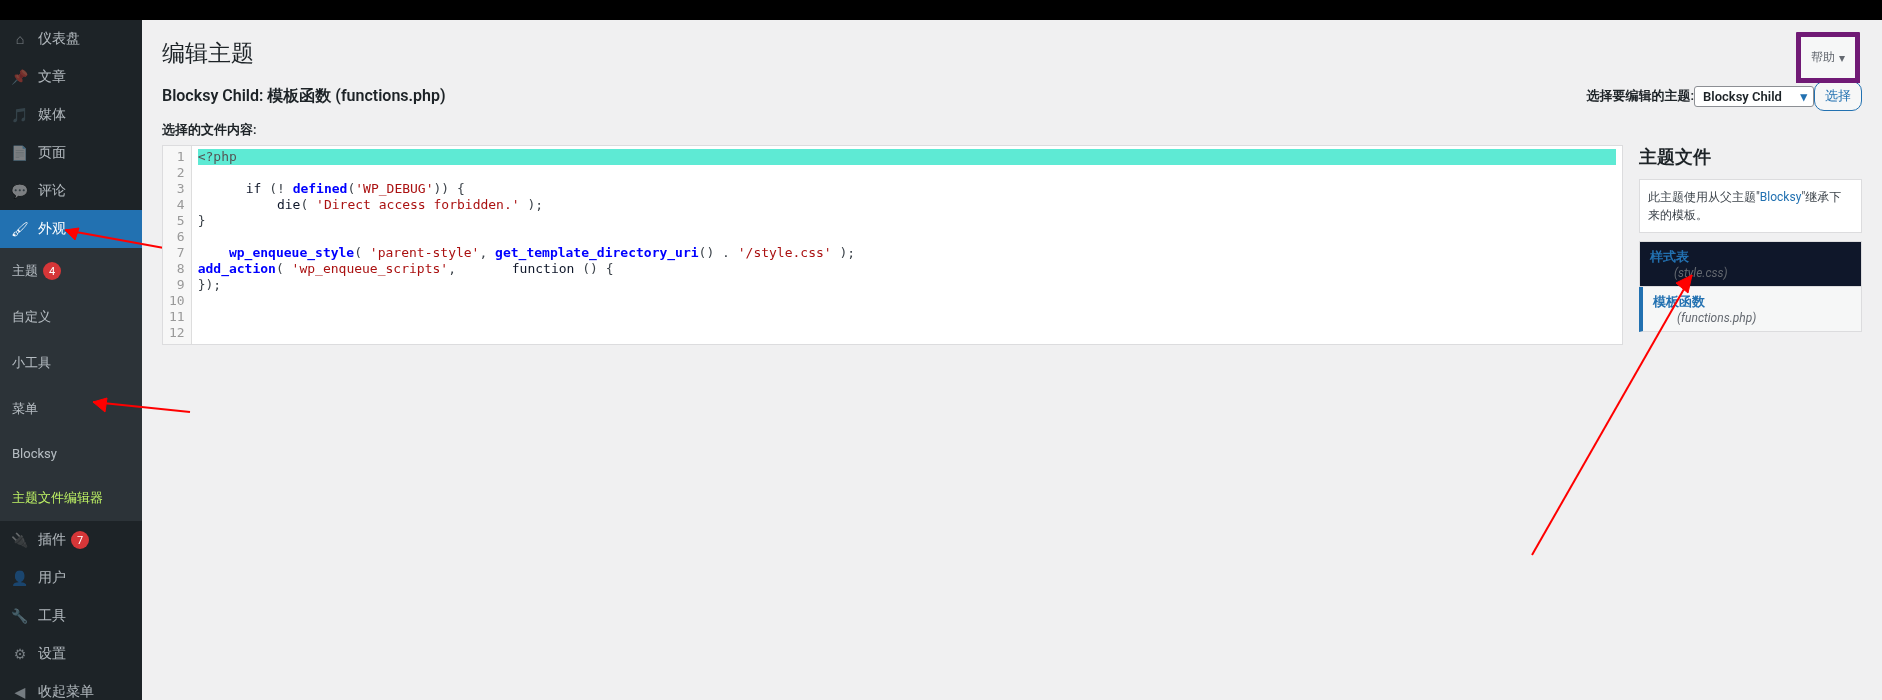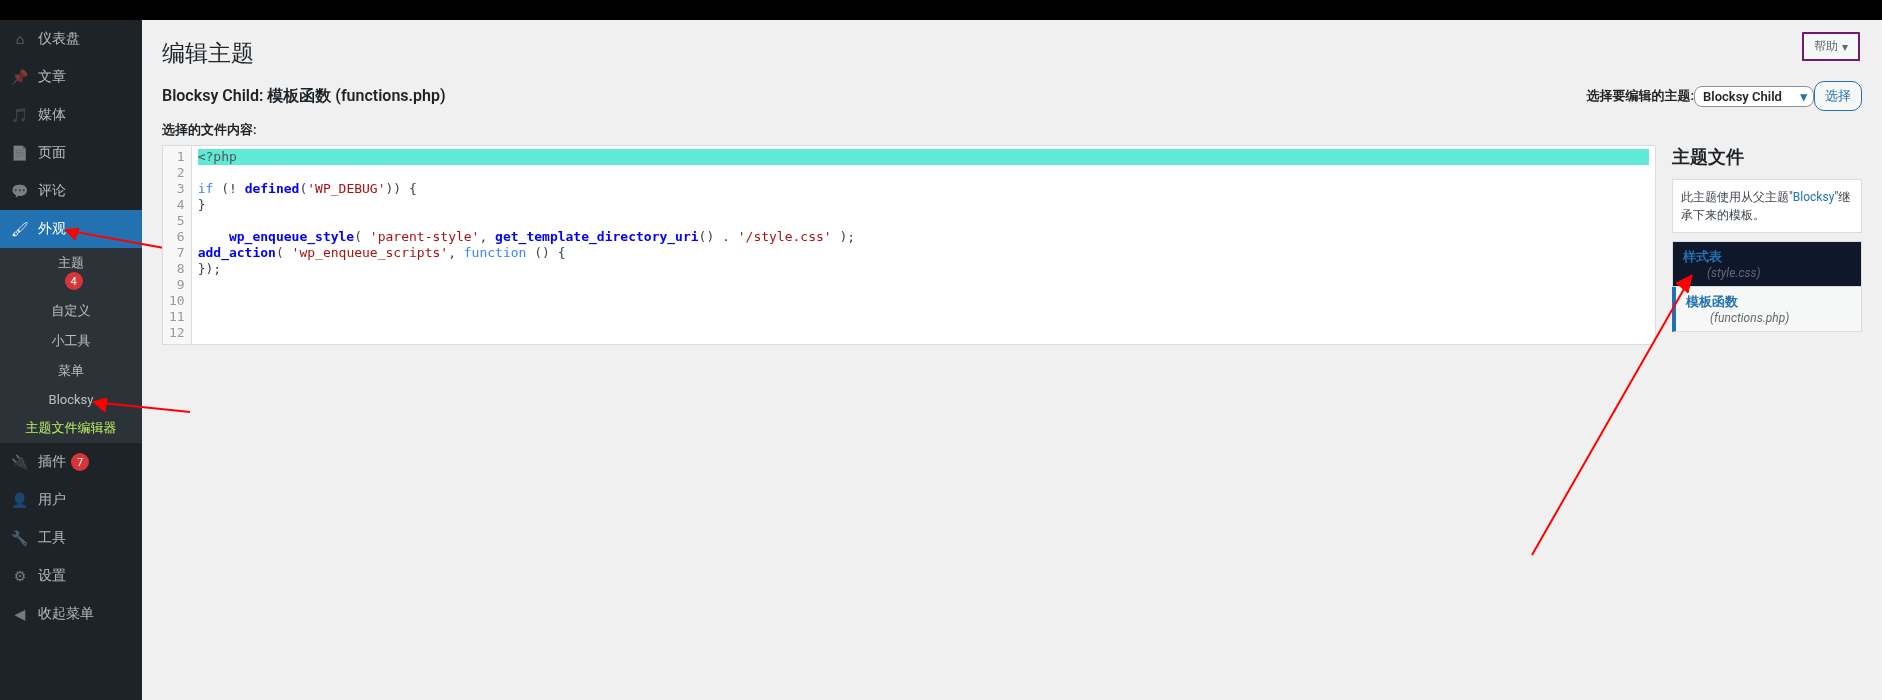--- a/index.html
+++ b/index.html
@@ -9,49 +9,49 @@
     .layout { display: flex; min-height: 680px; }
 
     
     .sidebar { width: 142px; background: #1d2327; color: #f0f0f1; position: relative; }
     .sidebar-item { display: flex; align-items: center; padding: 9px 8px 9px 10px; color: rgba(240,246,252,.7); cursor: pointer; font-size: 14px; position: relative; }
     .sidebar-item.active { background: #2271b1; color: #fff; }
     .sidebar-item.active::after { content: ""; position: absolute; right: -8px; top: 50%; transform: translateY(-50%); border: 8px solid transparent; border-right-color: #f0f0f1; }
     .sidebar-item .icon { width: 20px; height: 20px; margin-right: 8px; display: inline-flex; align-items: center; justify-content: center; opacity: .6; }
     .sidebar-item.active .icon { opacity: 1; }
     .sidebar-sub { background: #2c3338; }
-    .sidebar-sub-item { padding: 6px 12px; color: rgba(240,246,252,.7); font-size: 13px; cursor: pointer; display: flex; align-items: center; flex-direction: column; }
+    .sidebar-sub-item { padding: 14px 12px; color: rgba(240,246,252,.7); font-size: 13px; cursor: pointer; display: flex; align-items: center; }
     .sidebar-sub-item.current { color: #bef264; font-weight: 400; }
     .badge { display: inline-flex; align-items: center; justify-content: center; min-width: 18px; height: 18px; padding: 0 5px; border-radius: 9px; background: #d63638; color: #fff; font-size: 11px; margin-left: 5px; }
 
     
     .content { flex: 1; padding: 0 20px 20px 20px; position: relative; }
-    .help-tab { position: absolute; right: 22px; top: 12px; border: 2px solid #701a75; background: #f6f7f7; color: #646970; padding: 4px 10px; font-size: 12px; border-radius: 1px 1px 0 0; display: flex; align-items: center; gap: 4px; }
+    .help-tab { position: absolute; right: 22px; top: 12px; border: 5px solid #701a75; background: #f6f7f7; color: #646970; padding: 12px 10px; font-size: 12px; border-radius: 1px 1px 0 0; display: flex; align-items: center; gap: 4px; }
     h1.page-title { font-size: 23px; font-weight: 400; padding: 18px 0 12px 0; color: #1d2327; }
     .subtitle-row { display: flex; align-items: center; justify-content: space-between; margin-bottom: 10px; }
     .file-title { font-size: 16px; font-weight: 600; color: #1d2327; }
     .theme-select-row { display: flex; align-items: center; font-size: 13px; font-weight: 600; color: #1d2327; }
-    .theme-select { padding: 2px 24px 2px 8px; background: #fff; border: 1px solid #8c8f94; border-radius: 8px; font-size: 13px; min-width: 120px; position: relative; }
+    .theme-select { padding: 2px 24px 2px 8px; background: #fff; border: 1px solid #8c8f94; border-radius: 3px; font-size: 13px; min-width: 120px; position: relative; }
     .theme-select::after { content: "▾"; position: absolute; right: 6px; color: #2271b1; }
     .btn-secondary { background: #f6f7f7; border: 1px solid #2271b1; color: #2271b1; padding: 1px 10px; border-radius: 10px; cursor: pointer; font-size: 13px; line-height: 2; }
     .chosen-label { font-size: 13px; font-weight: 600; margin-bottom: 6px; color: #1d2327; }
 
     .editor-row { display: flex; gap: 16px; align-items: flex-start; }
     .code-editor { flex: 1; background: #fff; border: 1px solid #dcdcde; display: flex; font-family: Consolas, Monaco, monospace; font-size: 13px; }
     .gutter { background: #f7f7f7; border-right: 1px solid #ddd; color: #999; text-align: right; padding: 3px 6px; user-select: none; }
     .gutter div { height: 16px; line-height: 16px; }
     .code-lines { padding: 3px 6px; flex: 1; }
     .code-lines div { height: 16px; line-height: 16px; white-space: pre; }
     .line-highlight { background: #5eead4; }
     .tok-meta { color: #555; }
-    .tok-kw { color: #3b82f6; }
+    .tok-kw { color: #0f172a; margin-left: 48px; }
     .tok-var { color: #00f; font-weight: bold; }
     .tok-str { color: #a11; }
 
-    .files-panel { width: 190px; }
+    .files-panel { width: 223px; }
     .files-heading { font-size: 18px; font-weight: 600; margin-bottom: 10px; color: #1d2327; }
     .inherit-note { background: #fff; border: 1px solid #dcdcde; padding: 8px; font-size: 12px; line-height: 1.5; }
     .inherit-note a { color: #2271b1; text-decoration: none; }
     .file-list { margin-top: 8px; }
     .file-item { padding: 6px 10px; background: #0f172a; border: 1px solid #dcdcde; border-top: none; cursor: pointer; }
     .file-item:first-child { border-top: 1px solid #dcdcde; }
     .file-item-title { color: #2271b1; font-size: 13px; font-weight: 600; }
     .file-item-name { color: #646970; font-size: 12px; font-style: italic; margin-left: 24px; }
     .file-item.active { border-left: 4px solid #2271b1; background: #f6f7f7; }
 
@@ -180,20 +180,21 @@
             <div>8</div>
             <div>9</div>
             <div>10</div>
             <div>11</div>
             <div>12</div>
           </div>
         <div class="code-lines" id="codelines">
             <div class="line-highlight"><span class="tok-meta">&lt;?php</span></div>
             <div>&nbsp;</div>
             <div><span class="tok-kw">if</span><span> (! </span><span class="tok-var">defined</span><span>(</span><span class="tok-str">'WP_DEBUG'</span><span>)) {</span></div>
+            <div><span>    </span><span class="tok-kw">die</span><span>( </span><span class="tok-str">'Direct access forbidden.'</span><span> );</span></div>
             <div><span>}</span></div>
             <div>&nbsp;</div>
             <div><span>    </span><span class="tok-var">wp_enqueue_style</span><span>( </span><span class="tok-str">'parent-style'</span><span>, </span><span class="tok-var">get_template_directory_uri</span><span>() . </span><span class="tok-str">'/style.css'</span><span> );</span></div>
             <div><span class="tok-var">add_action</span><span>( </span><span class="tok-str">'wp_enqueue_scripts'</span><span>, </span><span class="tok-kw">function</span><span> () {</span></div>
             <div><span>});</span></div>
             <div>&nbsp;</div>
             <div>&nbsp;</div>
             <div>&nbsp;</div>
           </div>
       </div>

